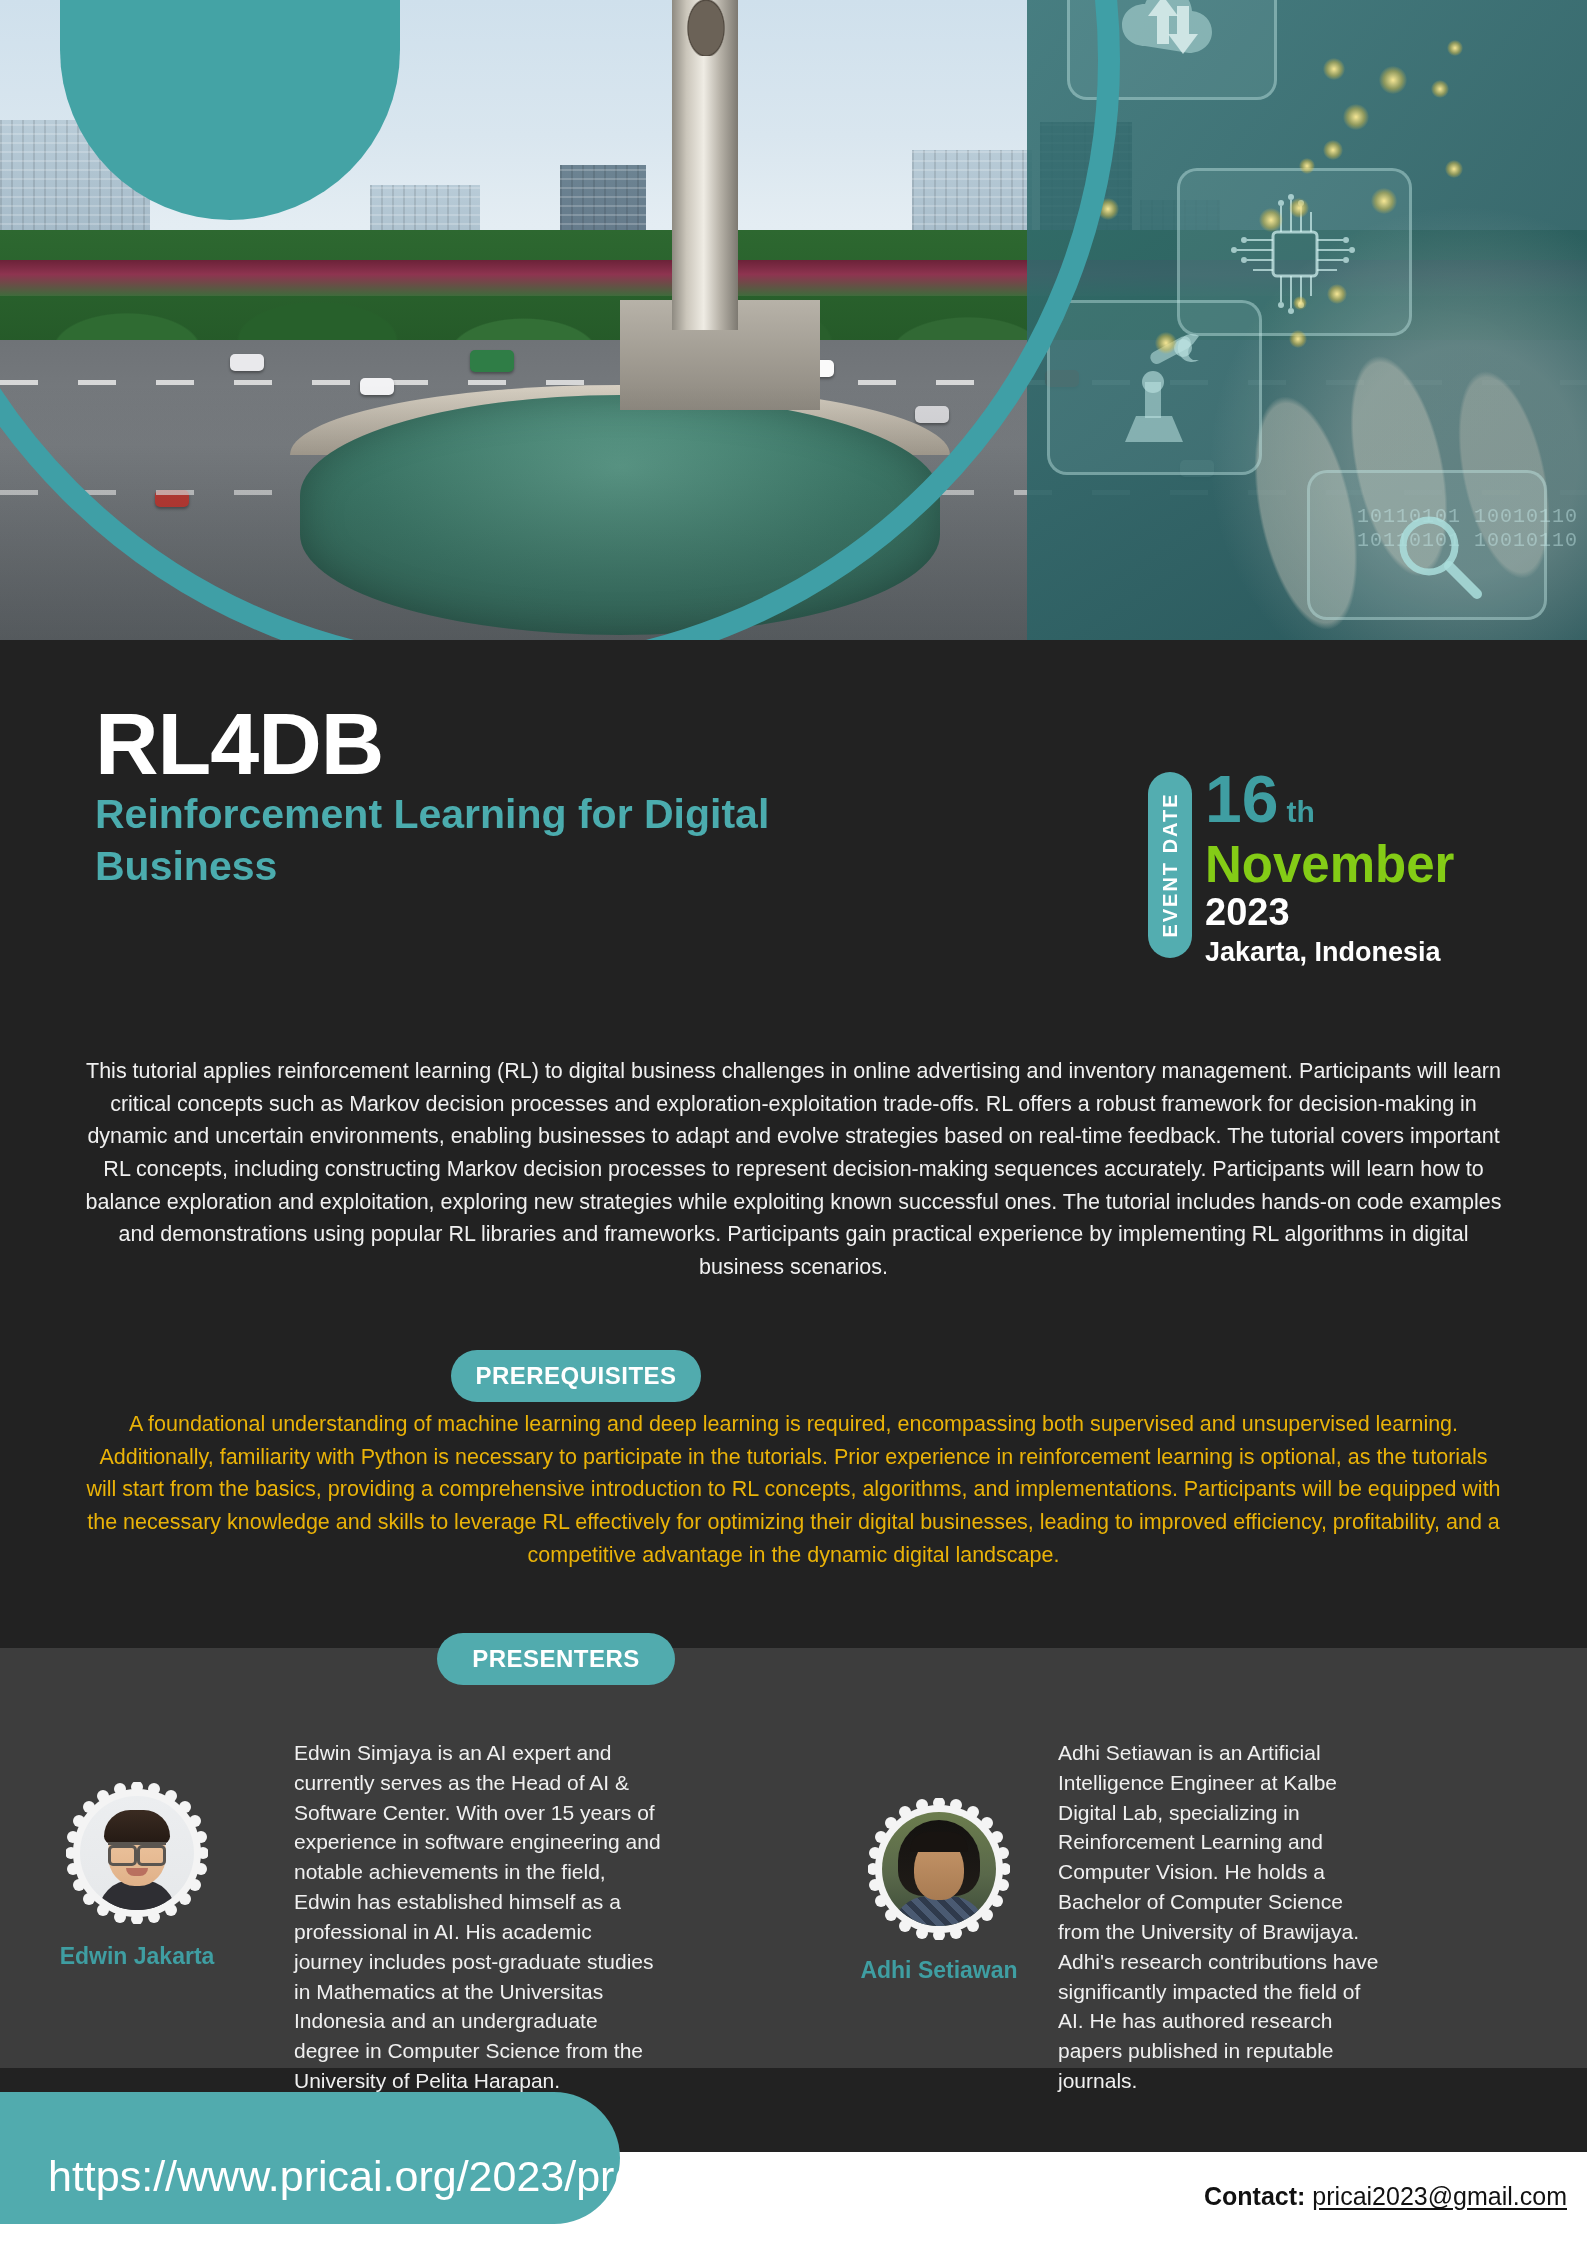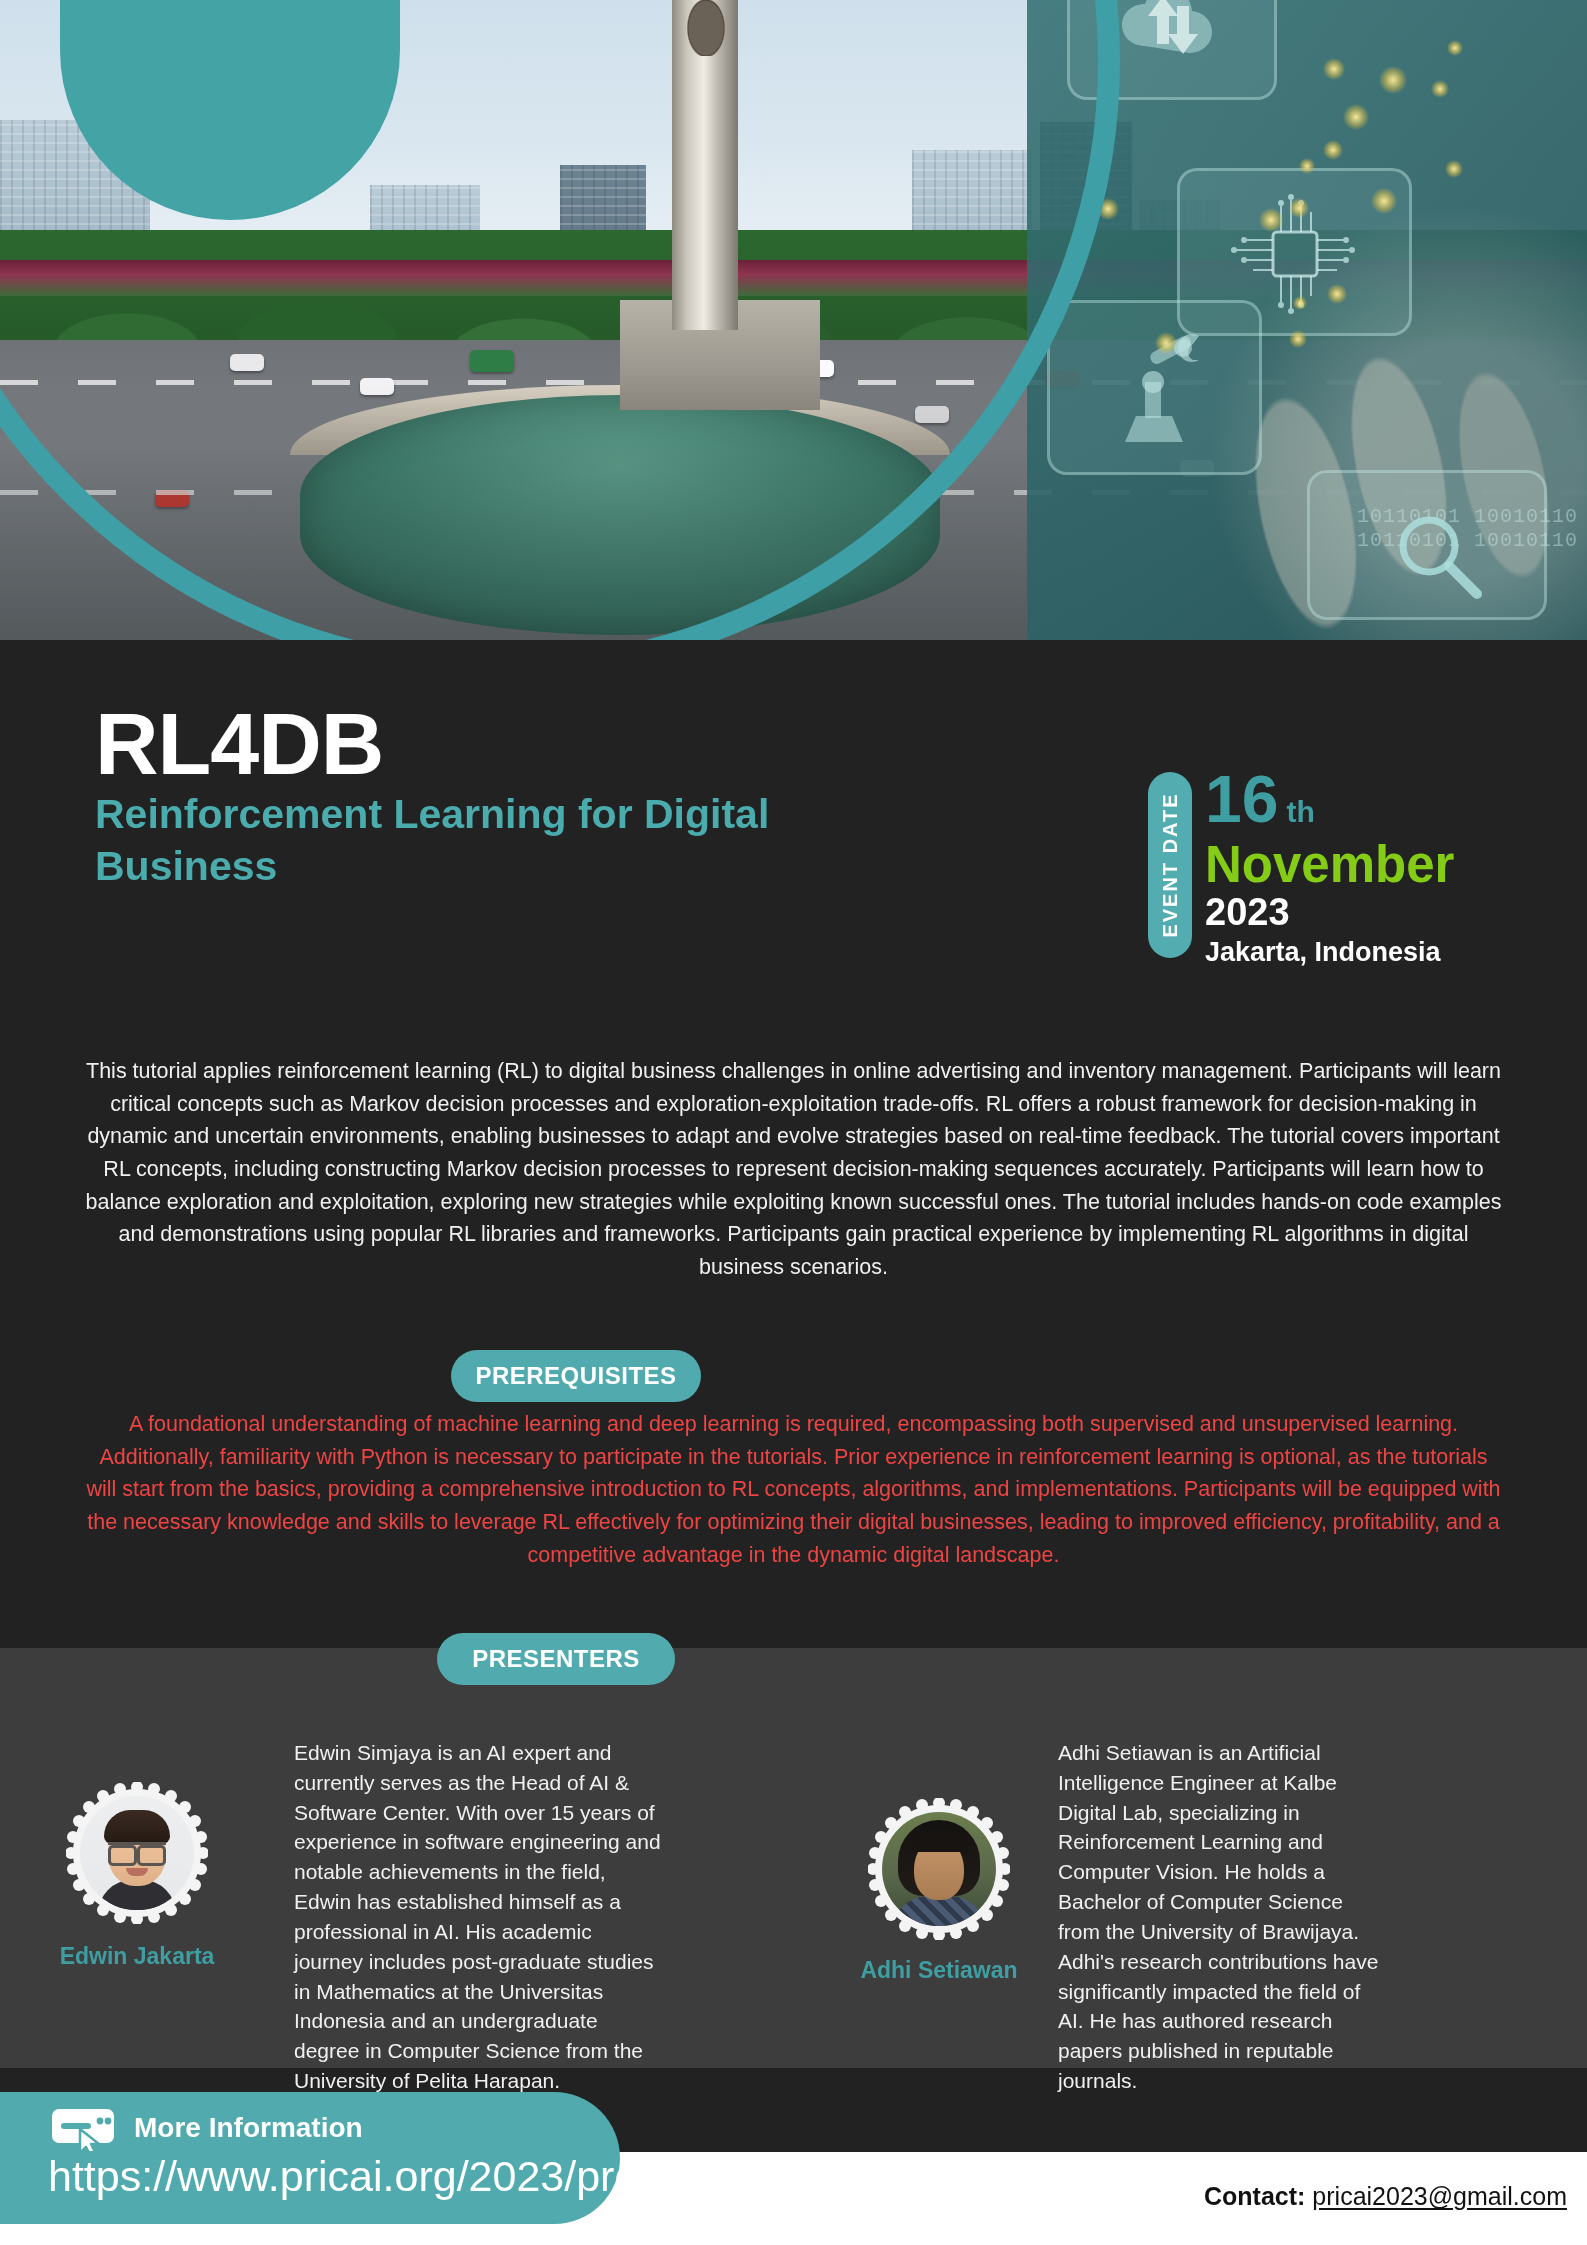--- a/index.html
+++ b/index.html
@@ -192,21 +192,21 @@
   .pill-heading {
     position:absolute; height:52px; border-radius:26px;
     background:#51abae; color:#ffffff;
     display:flex; align-items:center; justify-content:center;
     font-size:24px; font-weight:700; letter-spacing:.5px;
   }
   #prereq-heading { left:451px; top:1350px; width:250px; }
   #presenters-heading { left:437px; top:1633px; width:238px; }
   .prereq-text {
     position:absolute; left:83px; top:1408px; width:1421px;
-    text-align:center; color:#ef4444;
+    text-align:center; color:#eab308;
     font-size:21.5px; line-height:1.52;
   }
 
   
   .presenters-band {
     position:absolute; left:0; top:1648px; width:1587px; height:420px;
     background:#3d3d3d;
   }
   .presenter { position:absolute; }
   .avatar-wrap { position:absolute; width:142px; height:142px; }
@@ -552,30 +552,20 @@
         </div>
       </div>
     </div>
     <div class="presenter-name" style="left:838px; top:1957px; width:202px;">Adhi Setiawan</div>
     <div class="presenter-bio" style="left:1058px; top:1738px; width:330px;">Adhi Setiawan is an Artificial Intelligence Engineer at Kalbe Digital Lab, specializing in Reinforcement Learning and Computer Vision. He holds a Bachelor of Computer Science from the University of Brawijaya. Adhi's research contributions have significantly impacted the field of AI. He has authored research papers published in reputable journals.</div>
   </div>
 
   <div class="footer-white"></div>
   <div class="footer-pill"></div>
 
-  <div class="more-info-row">
-    <svg width="66" height="46" viewBox="0 0 66 46">
-      <rect x="2" y="4" width="62" height="34" rx="7" fill="#ffffff"></rect>
-      <rect x="11" y="18" width="30" height="6" rx="3" fill="#51abae"></rect>
-      <circle cx="50" cy="16" r="3.4" fill="#51abae"></circle>
-      <circle cx="58" cy="16" r="3.4" fill="#51abae"></circle>
-      <path d="M30 24 L30 48 L36 42 L40 50 L45 47 L41 39 L49 39 Z" fill="#ffffff" stroke="#51abae" stroke-width="2.5" stroke-linejoin="round"></path>
-    </svg>
-    <span class="more-info-label">More Information</span>
-  </div>
 
   <a class="footer-url" href="#" style="text-decoration:none;">https://www.pricai.org/2023/program/tutorials</a>
 
   <div class="contact">
     <b>Contact:</b>
     <u>pricai2023@gmail.com</u>
   </div>
 
 </div>
 

